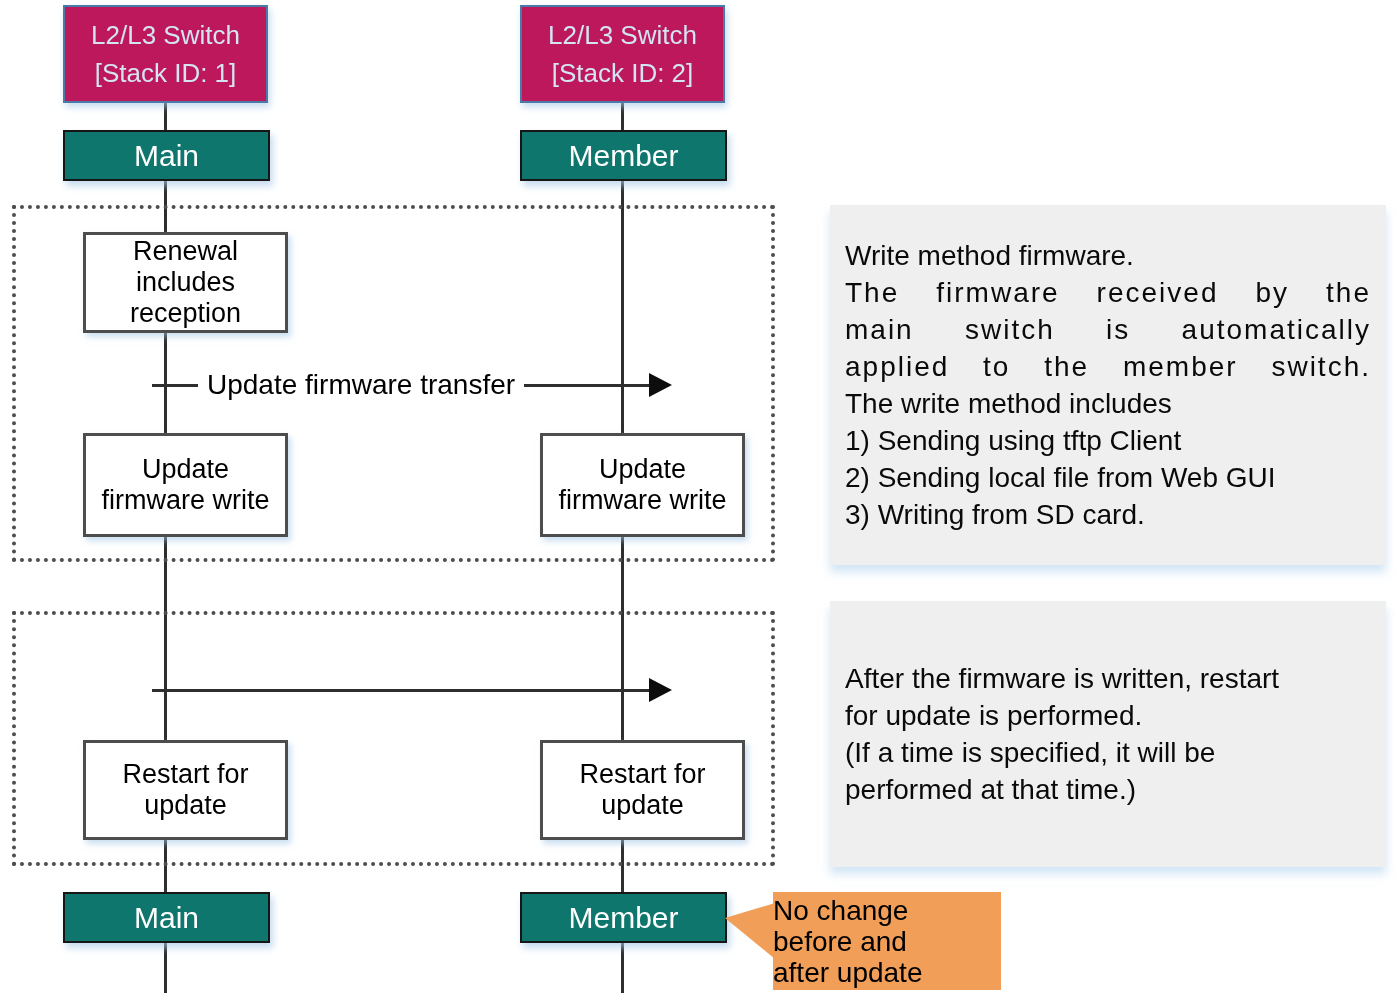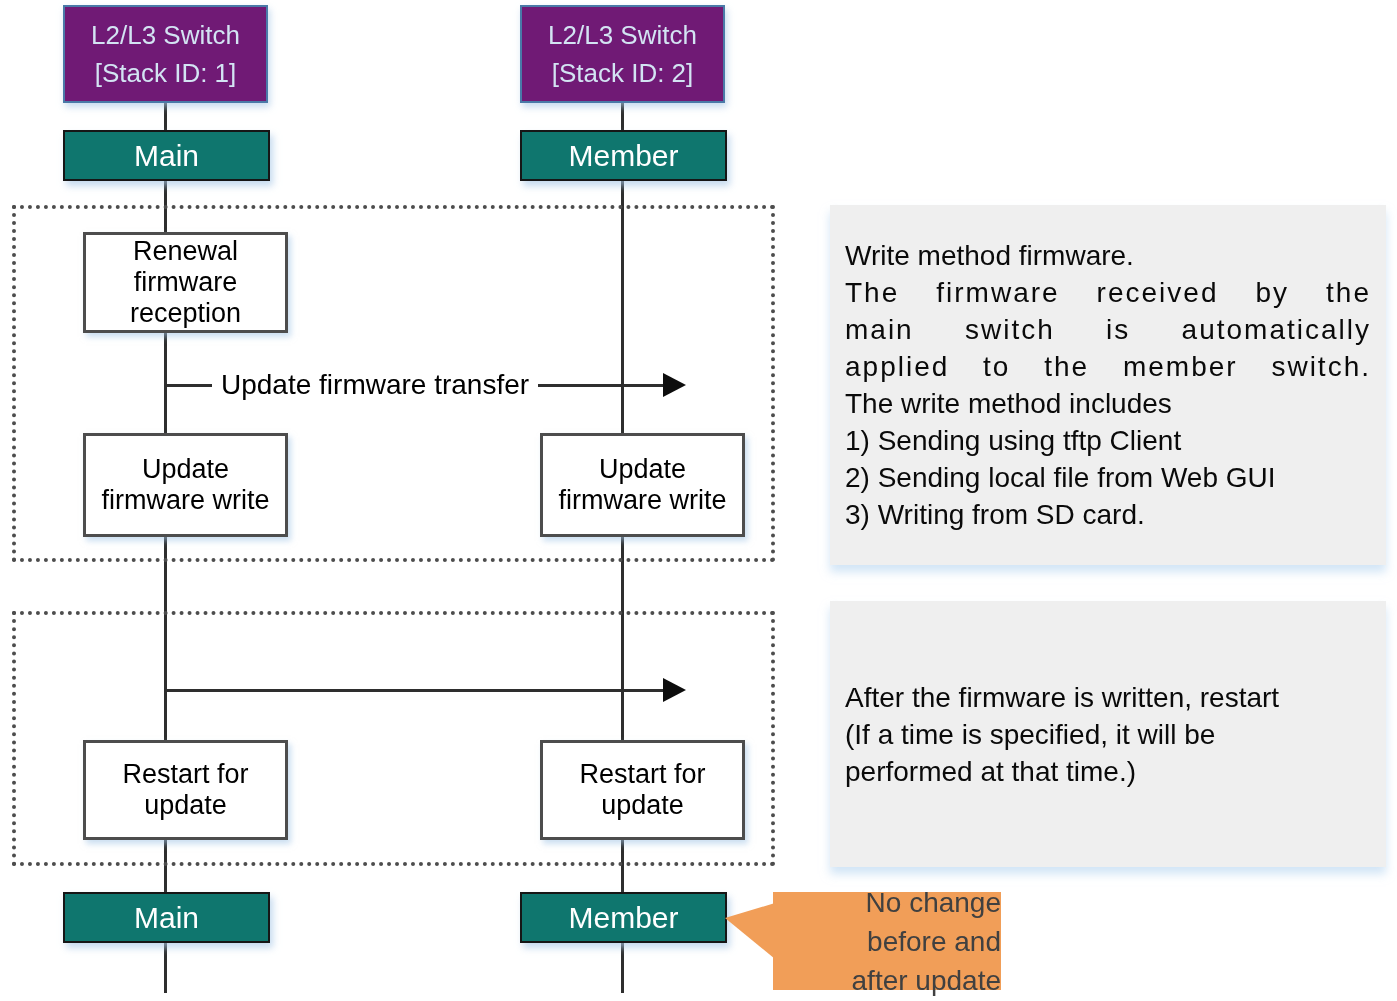--- a/index.html
+++ b/index.html
@@ -8,21 +8,21 @@
     font-family:"Liberation Sans",sans-serif;overflow:hidden;color:#000;
   }
   
   .lifeline{position:absolute;top:100px;height:893px;width:3px;background:#2e2e2e;}
   .lifeline-main{left:164px;}
   .lifeline-member{left:621px;}
 
   
   .switch-box{
     position:absolute;top:5px;width:205px;height:98px;box-sizing:border-box;
-    background:#701a75;border:2px solid #4a7aa8;
+    background:#be185d;border:2px solid #4a7aa8;
     display:flex;flex-direction:column;align-items:center;justify-content:center;
     color:#d3e4f3;font-size:26px;line-height:38px;
     box-shadow:2px 4px 7px rgba(168,200,231,.65);
   }
   .switch-box-main{left:63px;}
   .switch-box-member{left:520px;}
 
   
   .role-box{
     position:absolute;width:207px;height:51px;box-sizing:border-box;
@@ -52,21 +52,21 @@
     box-shadow:3px 4px 6px rgba(160,196,230,.55);
     margin-left:20px;
   }
   .step-renewal{left:63px;top:232px;height:101px;}
   .step-write-main{left:63px;top:433px;height:104px;}
   .step-write-member{left:520px;top:433px;height:104px;}
   .step-restart-main{left:63px;top:740px;height:100px;}
   .step-restart-member{left:520px;top:740px;height:100px;}
 
   
-  .msg{position:absolute;left:166px;width:520px;height:26px;display:flex;align-items:center;}
+  .msg{position:absolute;left:152px;width:520px;height:26px;display:flex;align-items:center;}
   .msg-transfer{top:372px;}
   .msg-restart{top:677px;}
   .seg{height:3px;background:#2e2e2e;}
   .seg-a{width:46px;}
   .msg-restart .seg-a{width:68px;}
   .seg-b{flex:1;}
   .msg-label{font-size:28px;padding:0 9px;white-space:nowrap;color:#000;}
   .arrowhead{width:0;height:0;border-left:23px solid #0d0d0d;border-top:12px solid transparent;border-bottom:12px solid transparent;}
 
   
@@ -77,23 +77,23 @@
     box-shadow:0 7px 9px rgba(173,208,238,.55);
   }
   .note-write{top:205px;height:360px;}
   .note-restart{top:601px;height:266px;}
   .nline{white-space:nowrap;}
   .jline{white-space:normal;text-align:justify;text-align-last:justify;-moz-text-align-last:justify;letter-spacing:2px;}
 
   
   .callout{
     position:absolute;left:773px;top:892px;width:228px;height:98px;
-    background:#f19e58;color:#404040;display:flex;flex-direction:column;
-    align-items:flex-end;justify-content:center;text-align:center;
-    font-size:28px;line-height:31px;gap:8px;
+    background:#f19e58;color:#000000;display:flex;flex-direction:column;
+    align-items:flex-start;justify-content:center;text-align:center;
+    font-size:28px;line-height:31px;
   }
   .callout-tail{
     position:absolute;left:725px;top:903px;width:50px;height:56px;background:#f19e58;
     clip-path:polygon(0 27%,100% 0,100% 100%);
   }
 </style>
 </head>
 <body>
 
 <div class="canvas">
@@ -114,21 +114,21 @@
     <span>Main</span>
   </div>
   <div class="role-box role-member-top">
     <span>Member</span>
   </div>
 
   <div class="phase phase-1"></div>
 
   <div class="step step-renewal">
     <span>Renewal</span>
-    <span>firmware</span>
+    <span>includes</span>
     <span>reception</span>
   </div>
 
   <div class="msg msg-transfer">
     <span class="seg seg-a"></span>
     <span class="msg-label">Update firmware transfer</span>
     <span class="seg seg-b"></span>
     <span class="arrowhead"></span>
   </div>
 
@@ -164,20 +164,21 @@
     <div class="jline">main switch is automatically</div>
     <div class="jline">applied to the member switch.</div>
     <div class="nline">The write method includes</div>
     <div class="nline">1) Sending using tftp Client</div>
     <div class="nline">2) Sending local file from Web GUI</div>
     <div class="nline">3) Writing from SD card.</div>
   </div>
 
   <div class="note note-restart">
     <div class="nline">After the firmware is written, restart</div>
+    <div class="nline">for update is performed.</div>
     <div class="nline">(If a time is specified, it will be</div>
     <div class="nline">performed at that time.)</div>
   </div>
 
   <div class="role-box role-main-bottom">
     <span>Main</span>
   </div>
   <div class="role-box role-member-bottom">
     <span>Member</span>
   </div>

